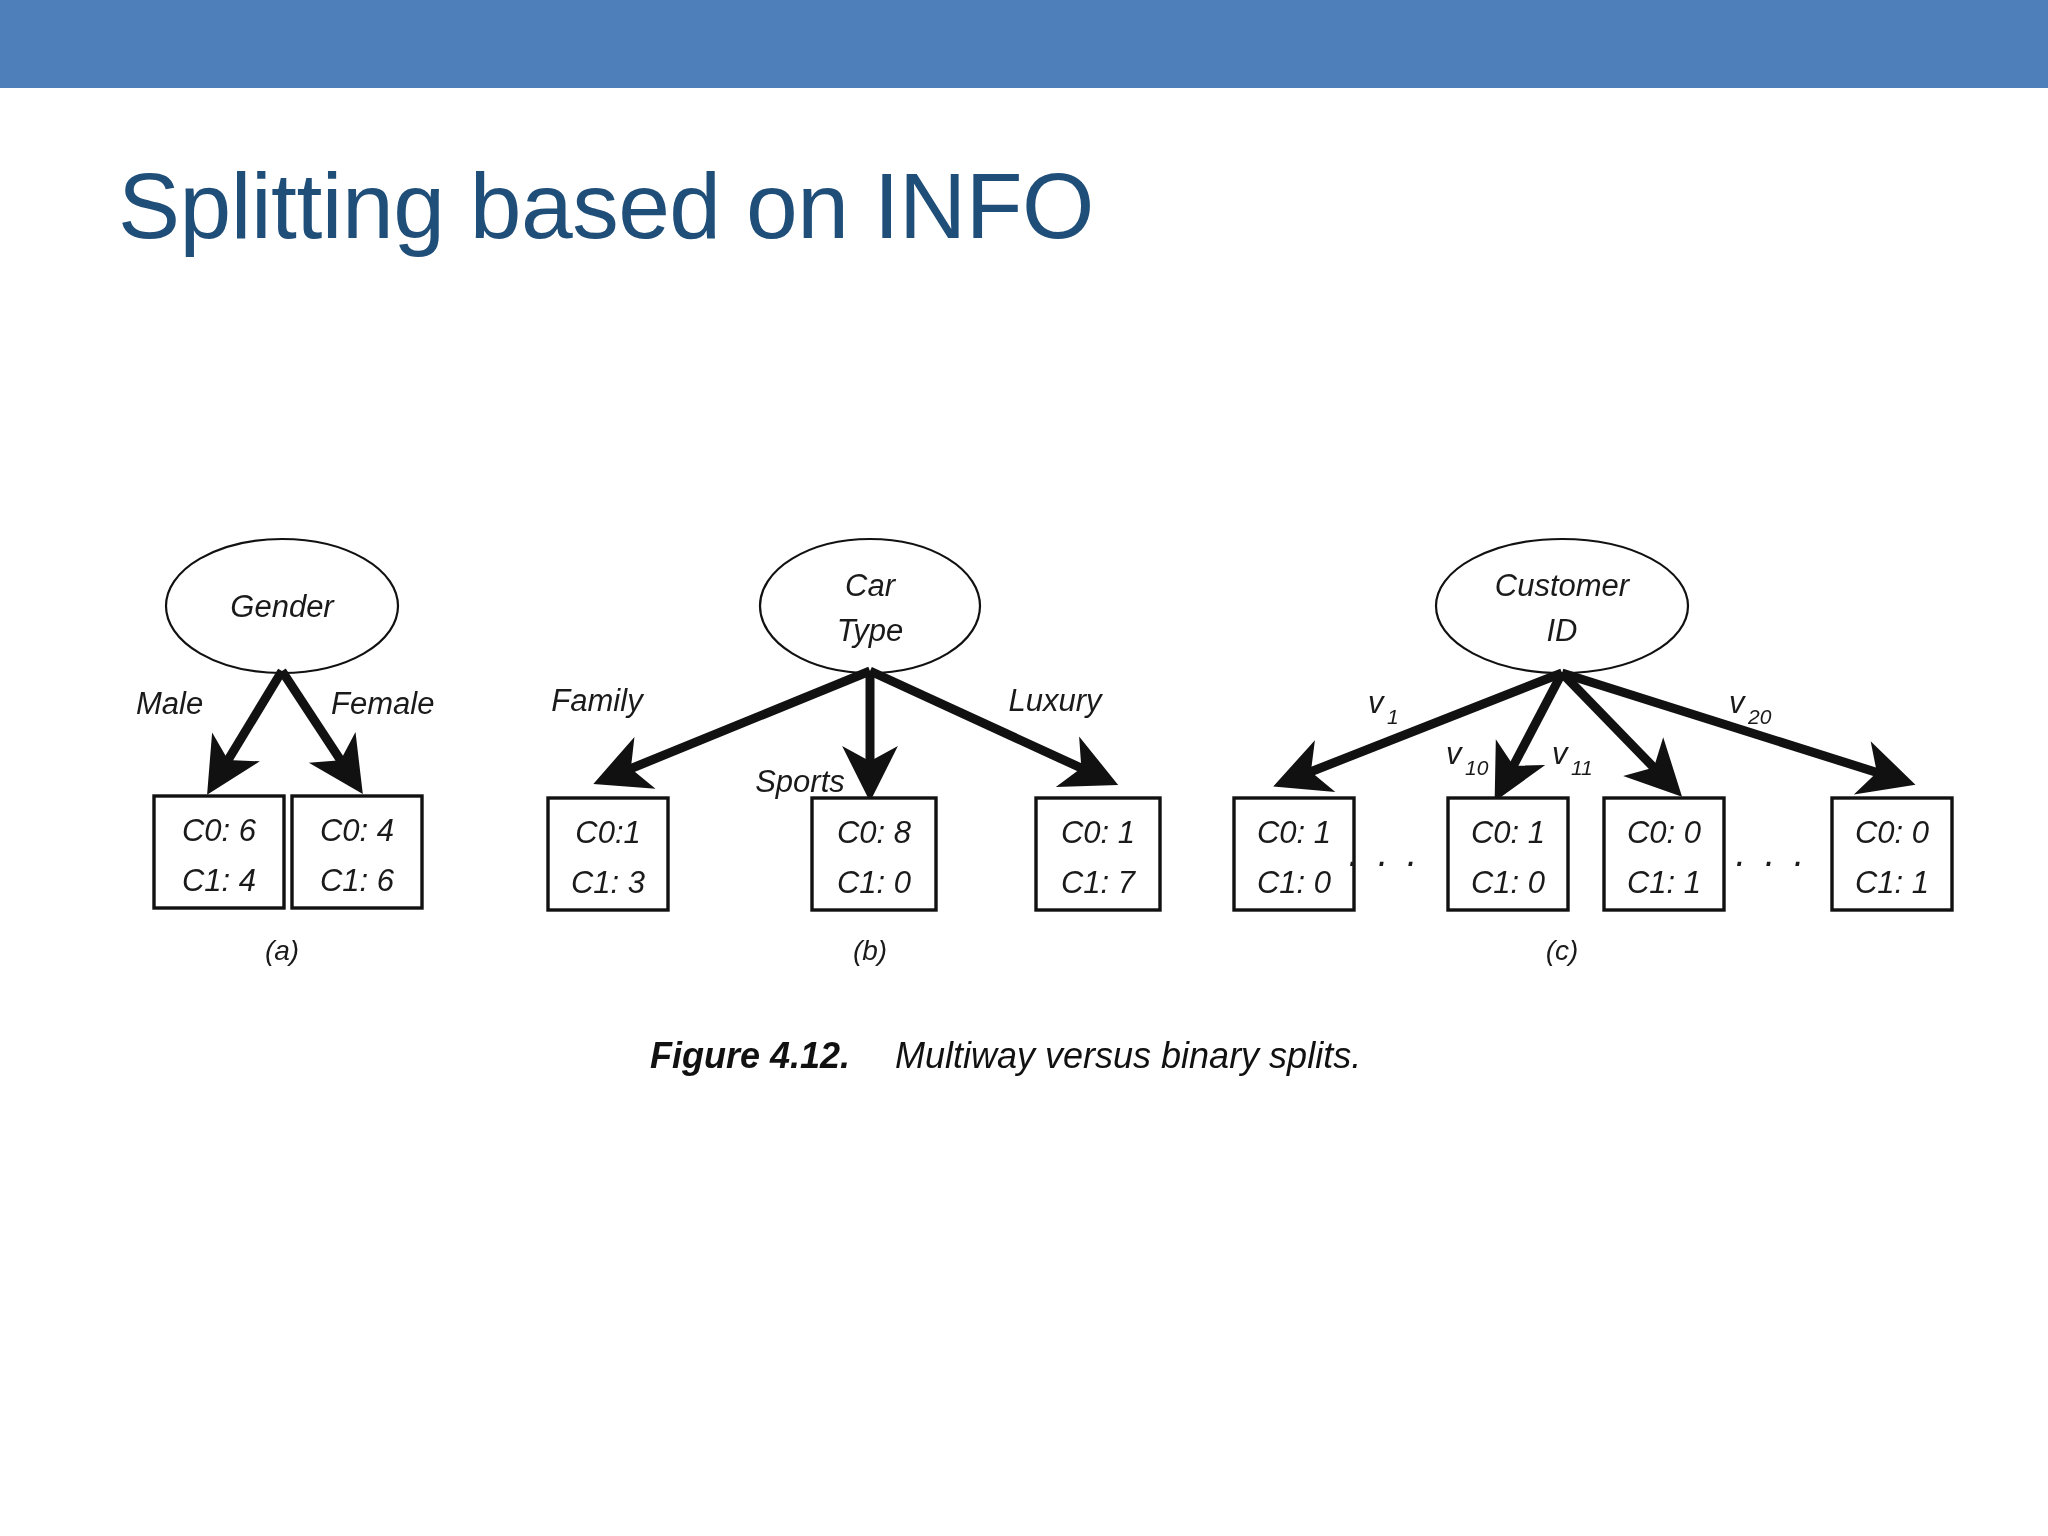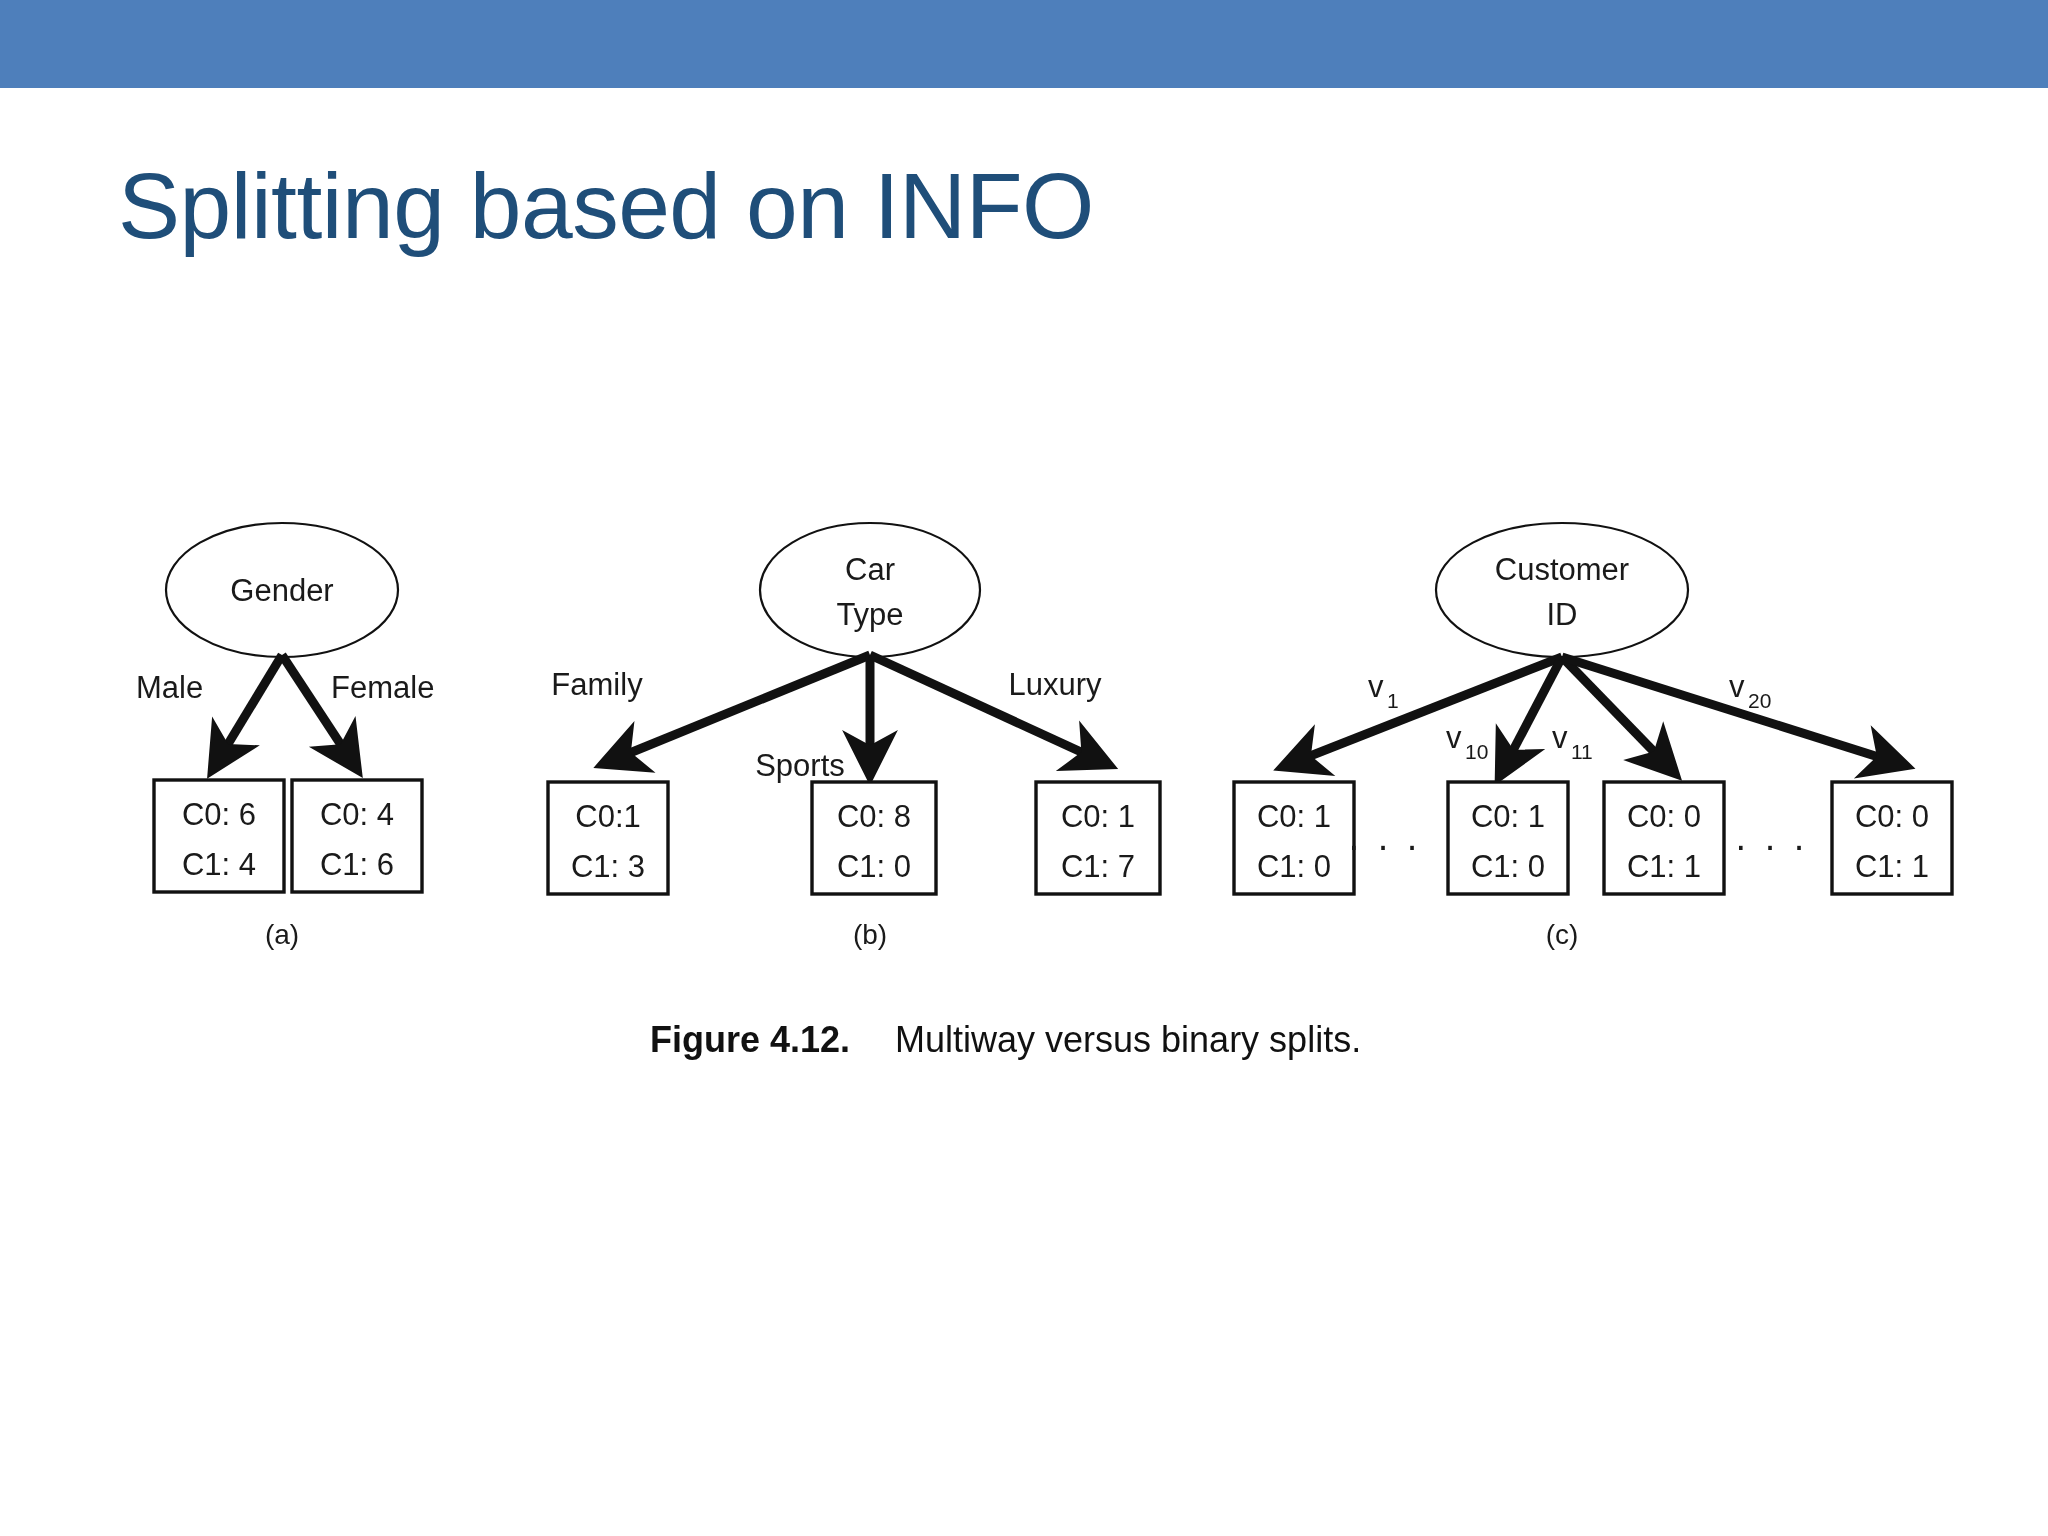--- a/index.html
+++ b/index.html
@@ -34,23 +34,24 @@
     line-height: 1.0;
     color: #1F4E79;
     font-family: "Liberation Sans", sans-serif;
     font-weight: 400;
     letter-spacing: -0.5px;
     white-space: nowrap;
   }
   #figure {
     position: absolute;
     left: 0;
-    top: 512px;
+    top: 528px;
     width: 1889px;
     height: 740px;
+    font-style: italic;
   }
   #figure svg {
     display: block;
   }
   .fig-text {
     font-family: "Liberation Sans", sans-serif;
     fill: #1a1a1a;
   }
   .node-label { font-size: 31px; }
   .edge-label { font-size: 31px; }

